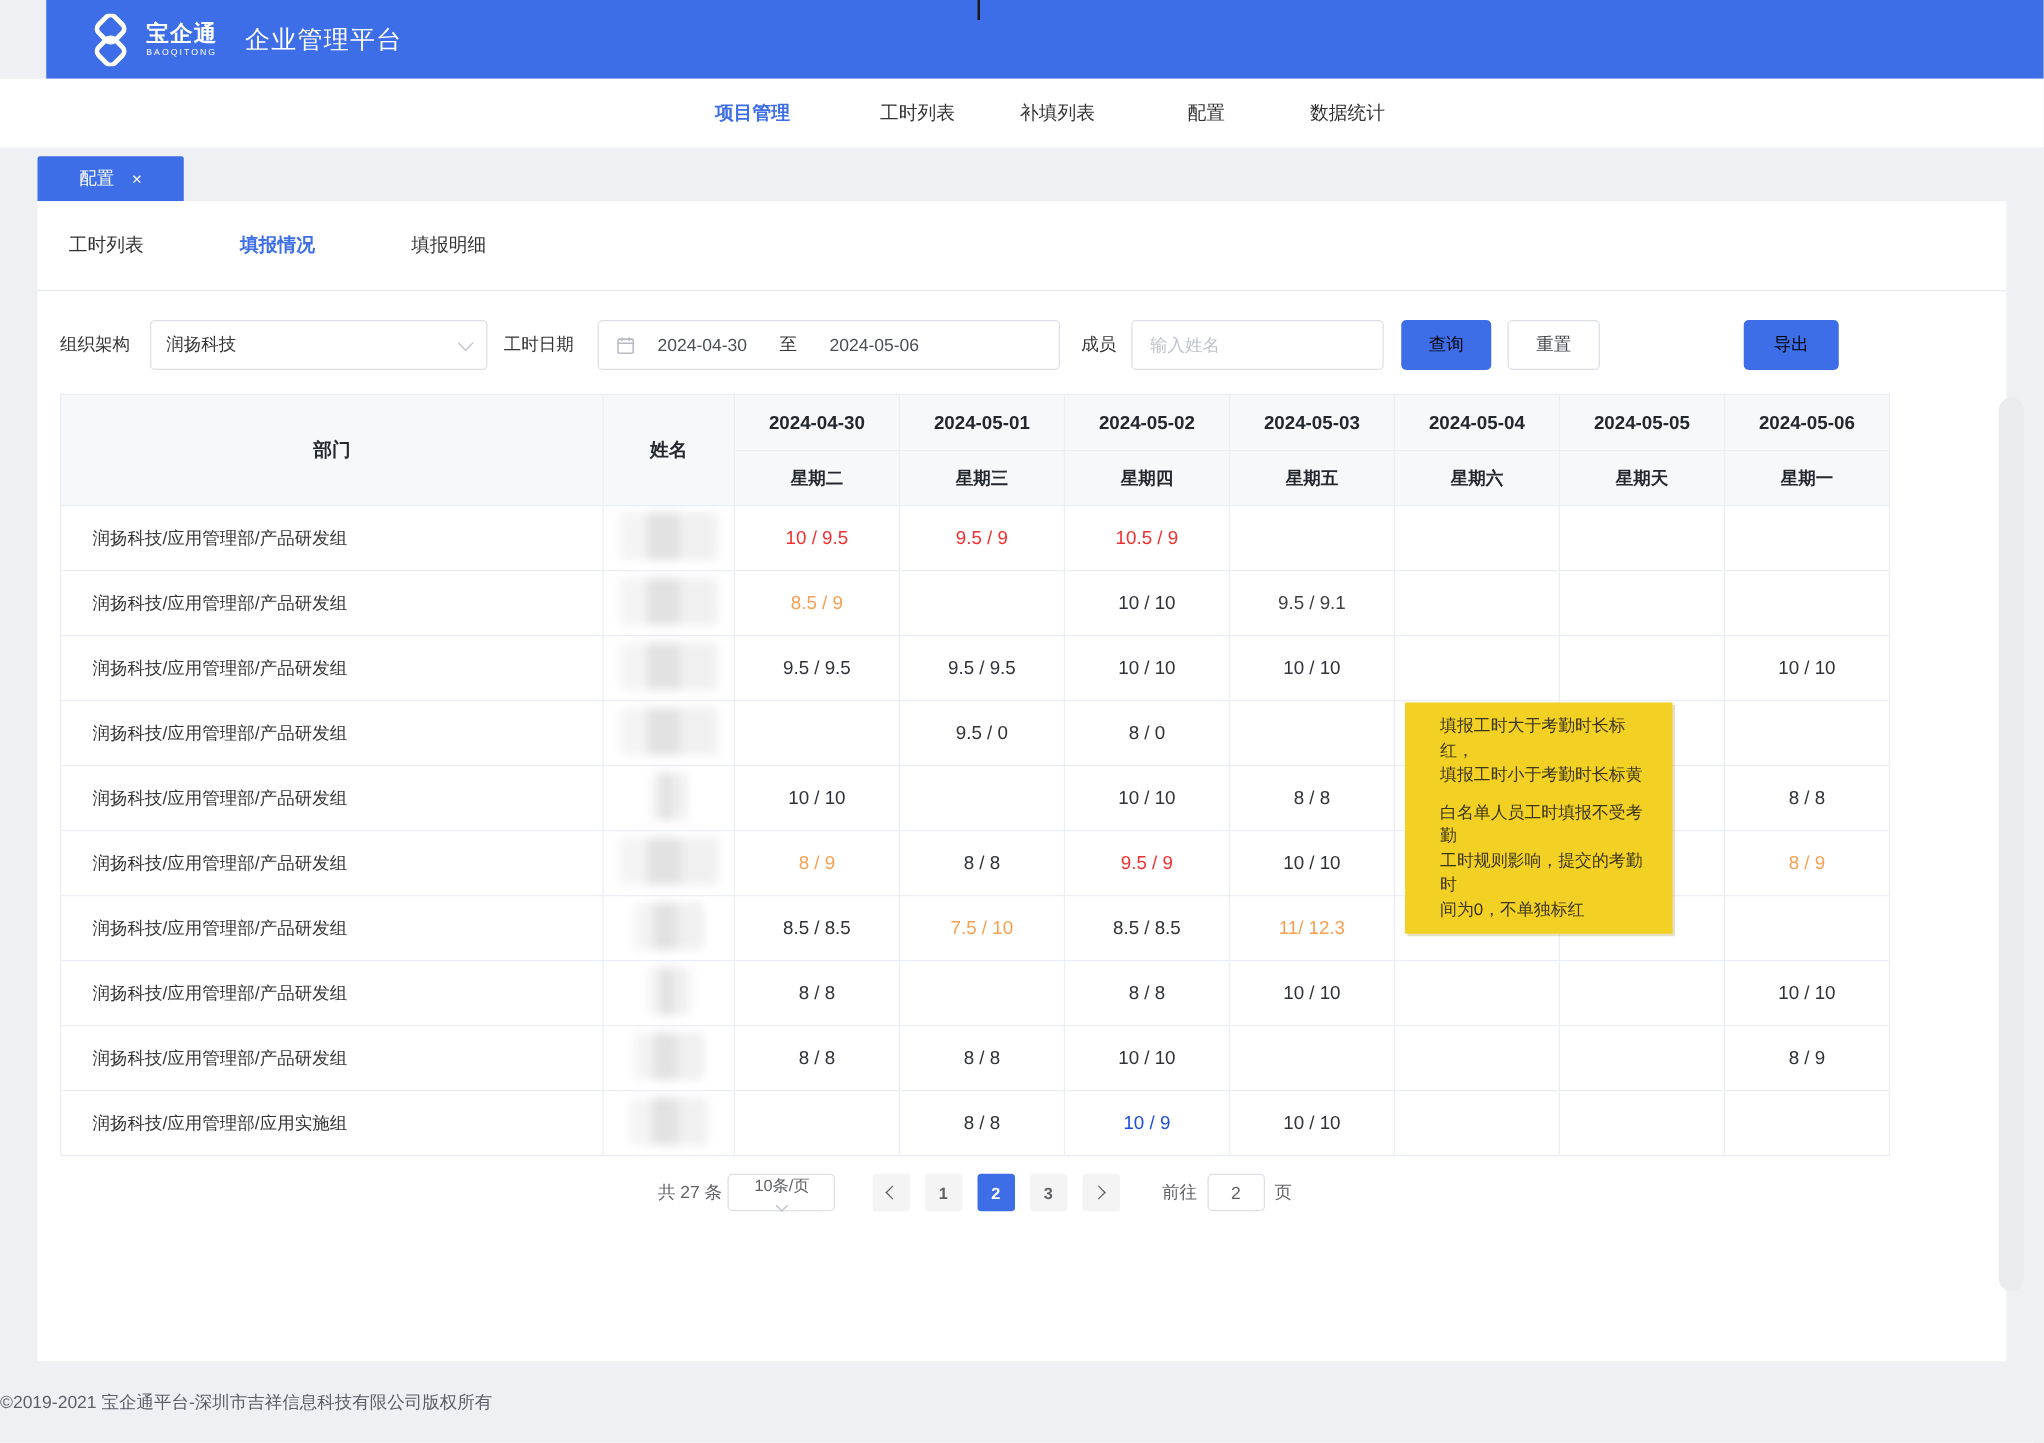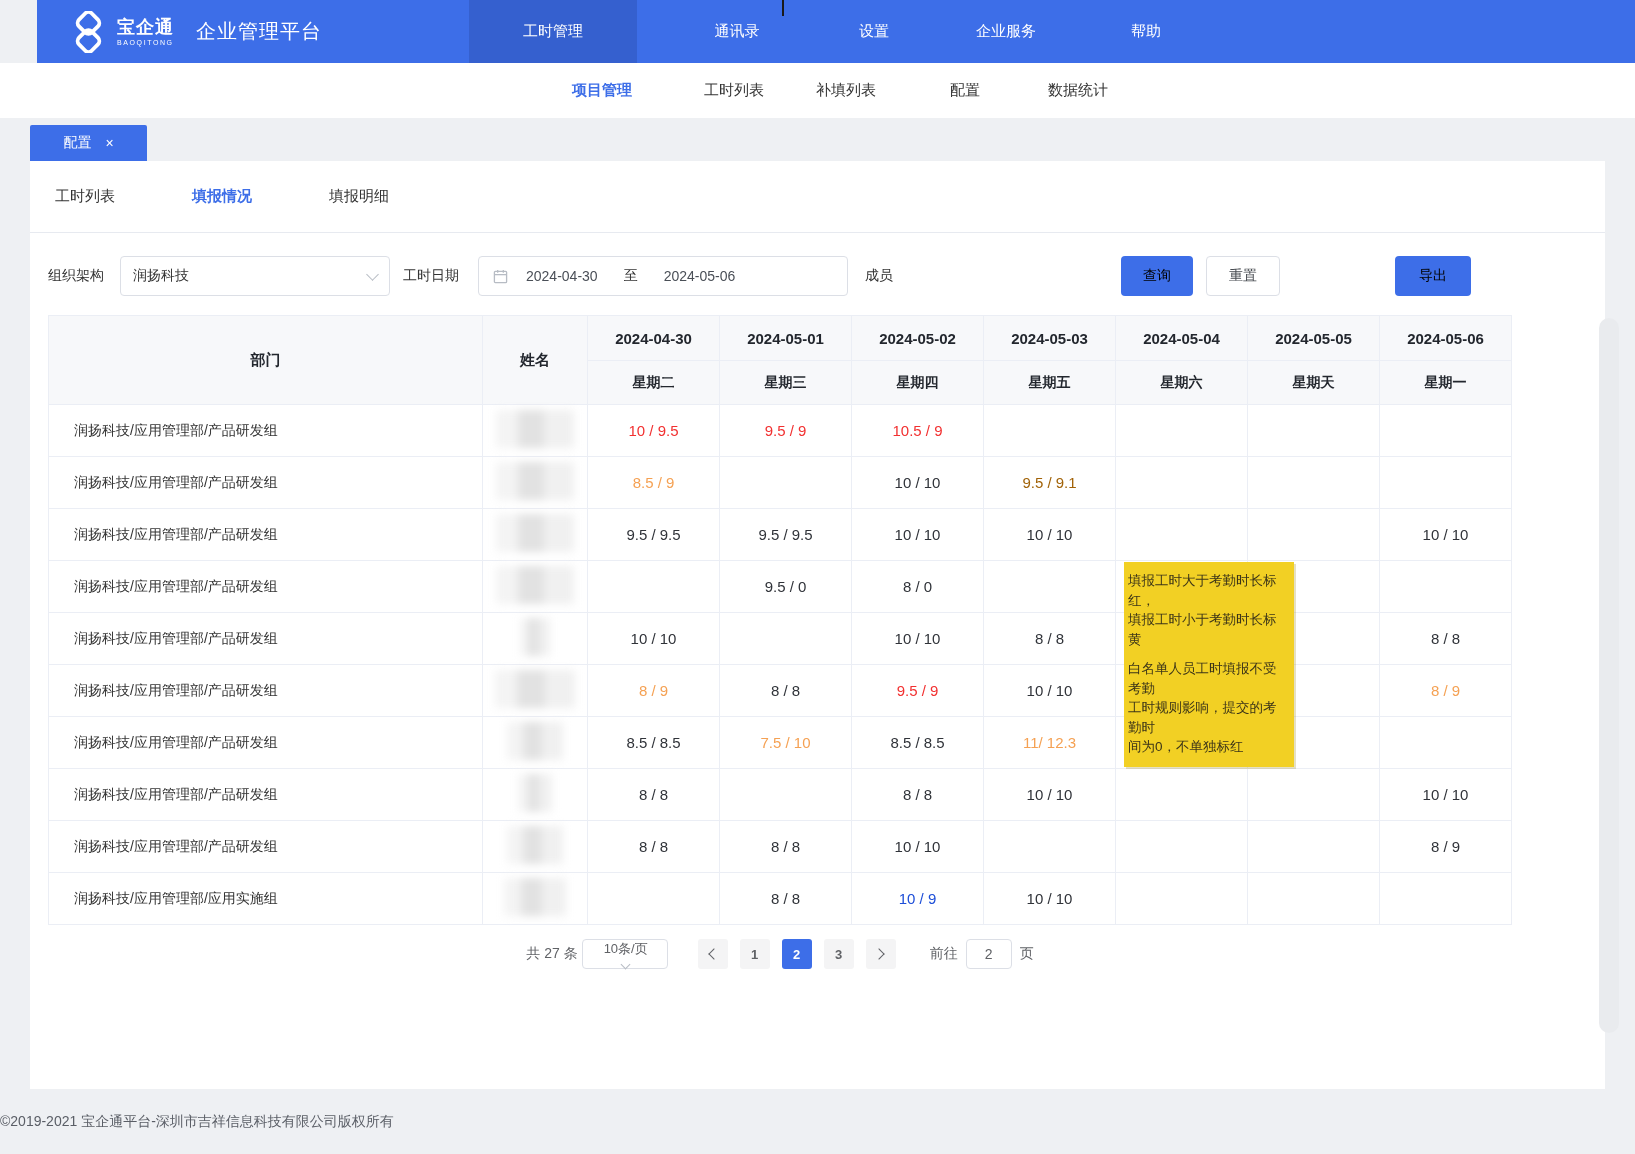--- a/index.html
+++ b/index.html
@@ -65,21 +65,21 @@
   .hours thead tr.r1 th { height:45px; }
   .hours thead tr.r2 th { height:44px; font-size:14px; }
   .hours tbody td { height:52px; background:#fff; font-size:15px; color:#303339; text-align:center; }
   .hours td.dept { text-align:left; padding-left:25px; font-size:14px; color:#333; }
   .hours td.name { text-align:center; }
   .redacted { display:inline-block; height:38px; border-radius:2px; filter:blur(4px);
     background:linear-gradient(90deg,#f4f4f4 0 28%,#e2e2e2 28% 62%,#f0f0f0 62%);
   }
 
   
-  .note { position:absolute; left:1124px; top:562px; width:170px; background:#F2D024; padding:9px 12px 10px 4px; font-size:13.5px; line-height:19.5px; color:#3c3518; box-shadow:2px 2px 0 rgba(150,130,20,.25); z-index:5; }
+  .note { position:absolute; left:1124px; top:562px; width:214px; background:#F2D024; padding:9px 12px 10px 28px; font-size:13.5px; line-height:19.5px; color:#3c3518; box-shadow:2px 2px 0 rgba(150,130,20,.25); z-index:5; }
   .note .nl.empty { height:10px; }
 
   
   .pager { width:1464px; margin-left:18px; margin-top:14px; display:flex; align-items:center; justify-content:center; font-size:14px; color:#606266; }
   .pager .total { margin-right:4px; }
   .size-select { width:86px; height:30px; border:1px solid #dcdfe6; border-radius:4px; display:flex; align-items:center; justify-content:space-between; padding:0 8px 0 10px; font-size:13px; color:#606266; cursor:pointer; margin-right:24px;flex-direction:column; }
   .size-select .chev { width:7px; height:7px; }
   .pbtn { min-width:30px; height:30px; margin:0 6px; border-radius:3px; background:#f4f4f5; color:#606266; font-size:13px; font-weight:bold; display:flex; align-items:center; justify-content:center; cursor:pointer; border:none; font-family:inherit; }
   .pbtn.active { background:#3D6EE8; color:#fff; }
   .arrow { width:8px; height:8px; border-left:1.5px solid #606266; border-bottom:1.5px solid #606266; }
@@ -105,27 +105,20 @@
       <svg class="brand-logo" viewBox="0 0 44 44">
         <rect x="13" y="3" width="19" height="19" rx="5" transform="rotate(45 22.5 12.5)" fill="none" stroke="#fff" stroke-width="4"></rect>
         <rect x="13" y="22" width="19" height="19" rx="5" transform="rotate(45 22.5 31.5)" fill="none" stroke="#fff" stroke-width="4"></rect>
       </svg>
       <div class="brand-text">
         <div class="brand-cn">宝企通</div>
         <div class="brand-en">BAOQITONG</div>
       </div>
     </div>
     <div class="platform-title">企业管理平台</div>
-    <div class="top-nav">
-        <div class="top-nav-item active" style="width: 168px;">工时管理</div>
-        <div class="top-nav-item" style="width: 200px;">通讯录</div>
-        <div class="top-nav-item" style="width: 74px;">设置</div>
-        <div class="top-nav-item" style="width: 190px;">企业服务</div>
-        <div class="top-nav-item" style="width: 90px;">帮助</div>
-      </div>
   </div>
   <div class="stray-mark"></div>
 
   <div class="sub-nav">
       <div class="sub-nav-item active" style="left: 560px; width: 84px;">项目管理</div>
       <div class="sub-nav-item" style="left: 692px; width: 84px;">工时列表</div>
       <div class="sub-nav-item" style="left: 804px; width: 84px;">补填列表</div>
       <div class="sub-nav-item" style="left: 937px; width: 56px;">配置</div>
       <div class="sub-nav-item" style="left: 1036px; width: 84px;">数据统计</div>
     </div>
@@ -157,20 +150,23 @@
           <line x1="1.5" y1="6" x2="14.5" y2="6" stroke="#b7bcc4" stroke-width="1.4"></line>
           <line x1="5" y1="1" x2="5" y2="4" stroke="#b7bcc4" stroke-width="1.4"></line>
           <line x1="11" y1="1" x2="11" y2="4" stroke="#b7bcc4" stroke-width="1.4"></line>
         </svg>
         <span>2024-04-30</span>
         <span class="date-sep">至</span>
         <span>2024-05-06</span>
       </div>
 
       <div class="flabel" style="left:835px">成员</div>
+      <div class="fbox member-input">
+        <input type="text" placeholder="输入姓名" style="">
+      </div>
 
       <button class="btn btn-primary btn-search">查询</button>
       <button class="btn btn-plain btn-reset">重置</button>
       <button class="btn btn-primary btn-export">导出</button>
     </div>
 
     <table class="hours">
       <colgroup>
         <col style="width:434px">
           <col style="width:105px">
@@ -215,21 +211,21 @@
             <td></td>
             <td></td>
             <td></td>
           </tr>
           <tr>
             <td class="dept">润扬科技/应用管理部/产品研发组</td>
             <td class="name"><span class="redacted" style="width: 78px;"></span></td>
             <td style="color: rgb(245, 161, 83);">8.5 / 9</td>
             <td></td>
             <td>10 / 10</td>
-            <td style="color: #a16207;">9.5 / 9.1</td>
+            <td style="color: #404040;">9.5 / 9.1</td>
             <td></td>
             <td></td>
             <td></td>
           </tr>
           <tr>
             <td class="dept">润扬科技/应用管理部/产品研发组</td>
             <td class="name"><span class="redacted" style="width: 78px;"></span></td>
             <td>9.5 / 9.5</td>
             <td>9.5 / 9.5</td>
             <td>10 / 10</td>

